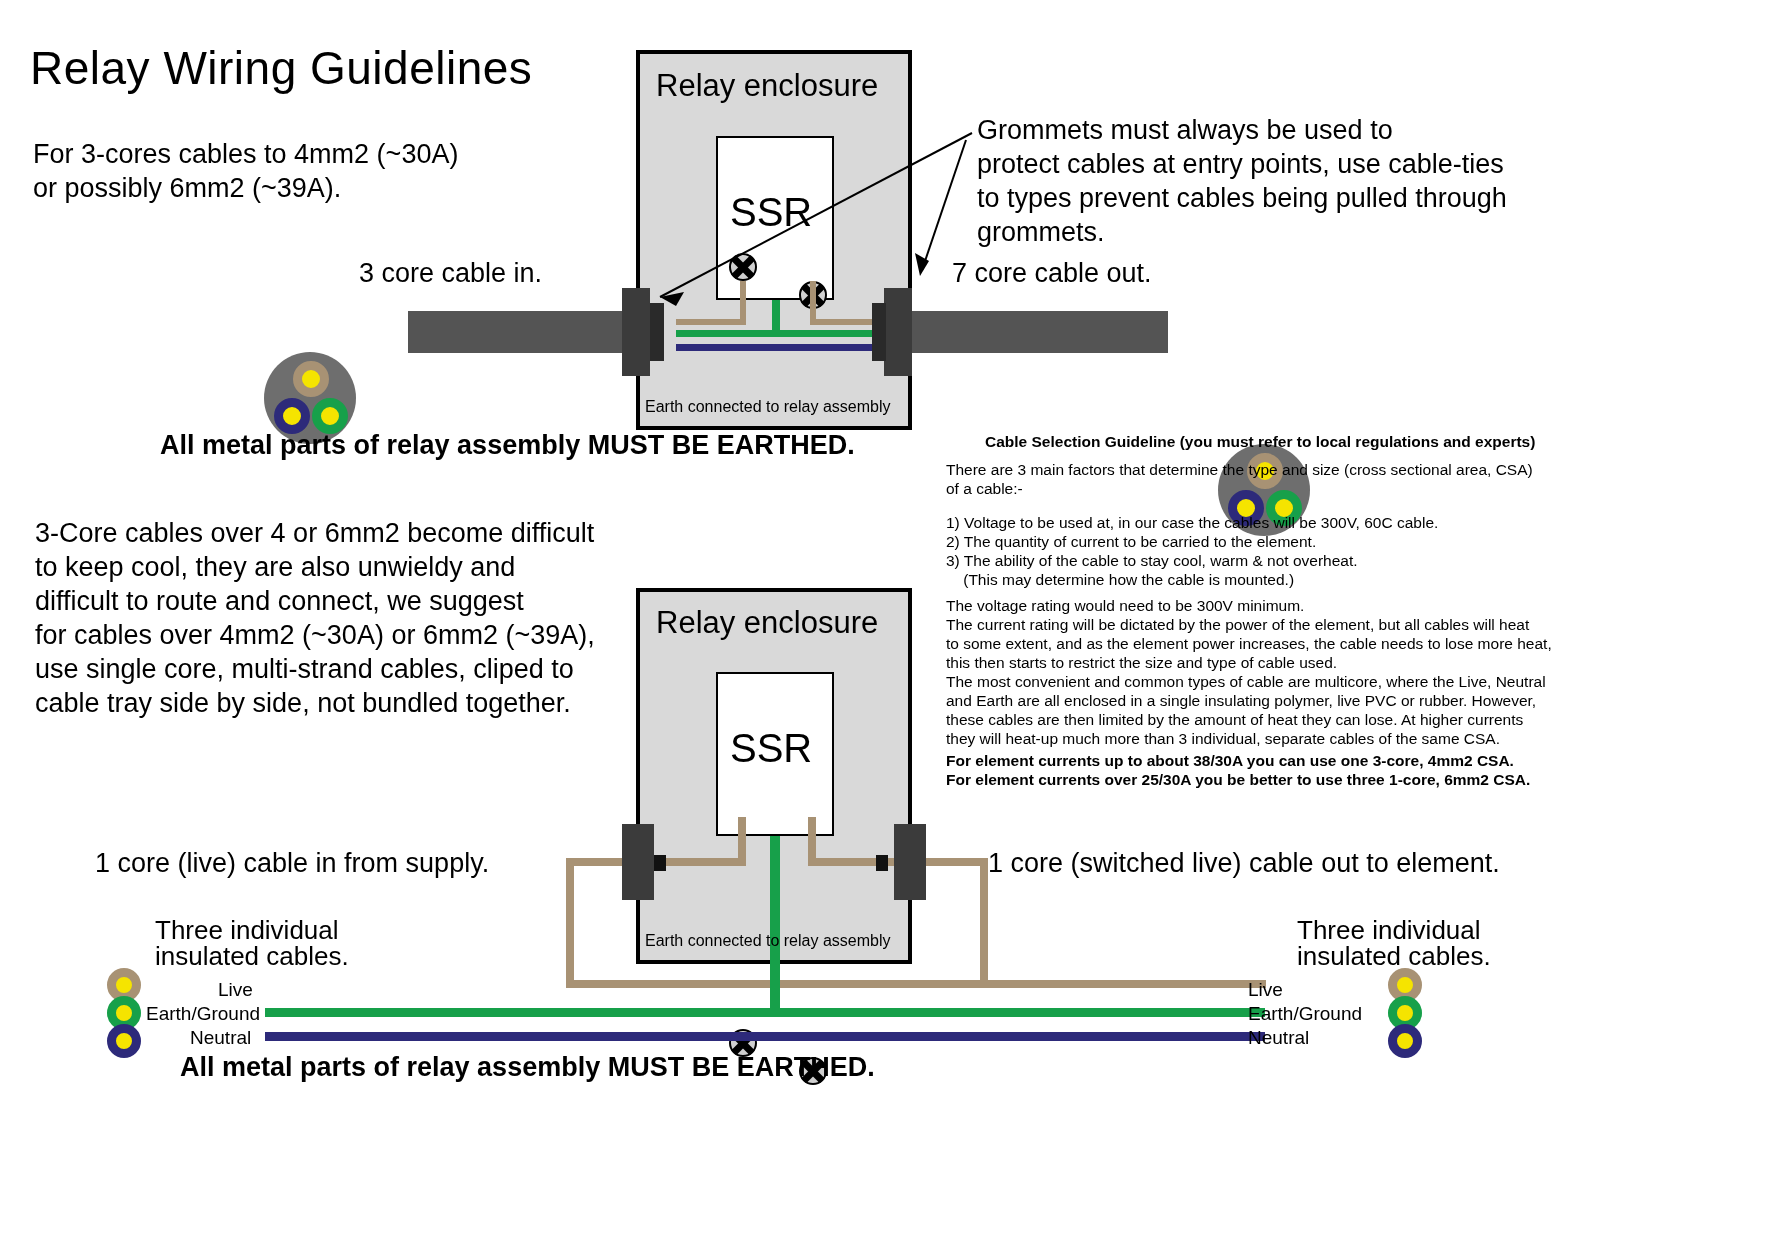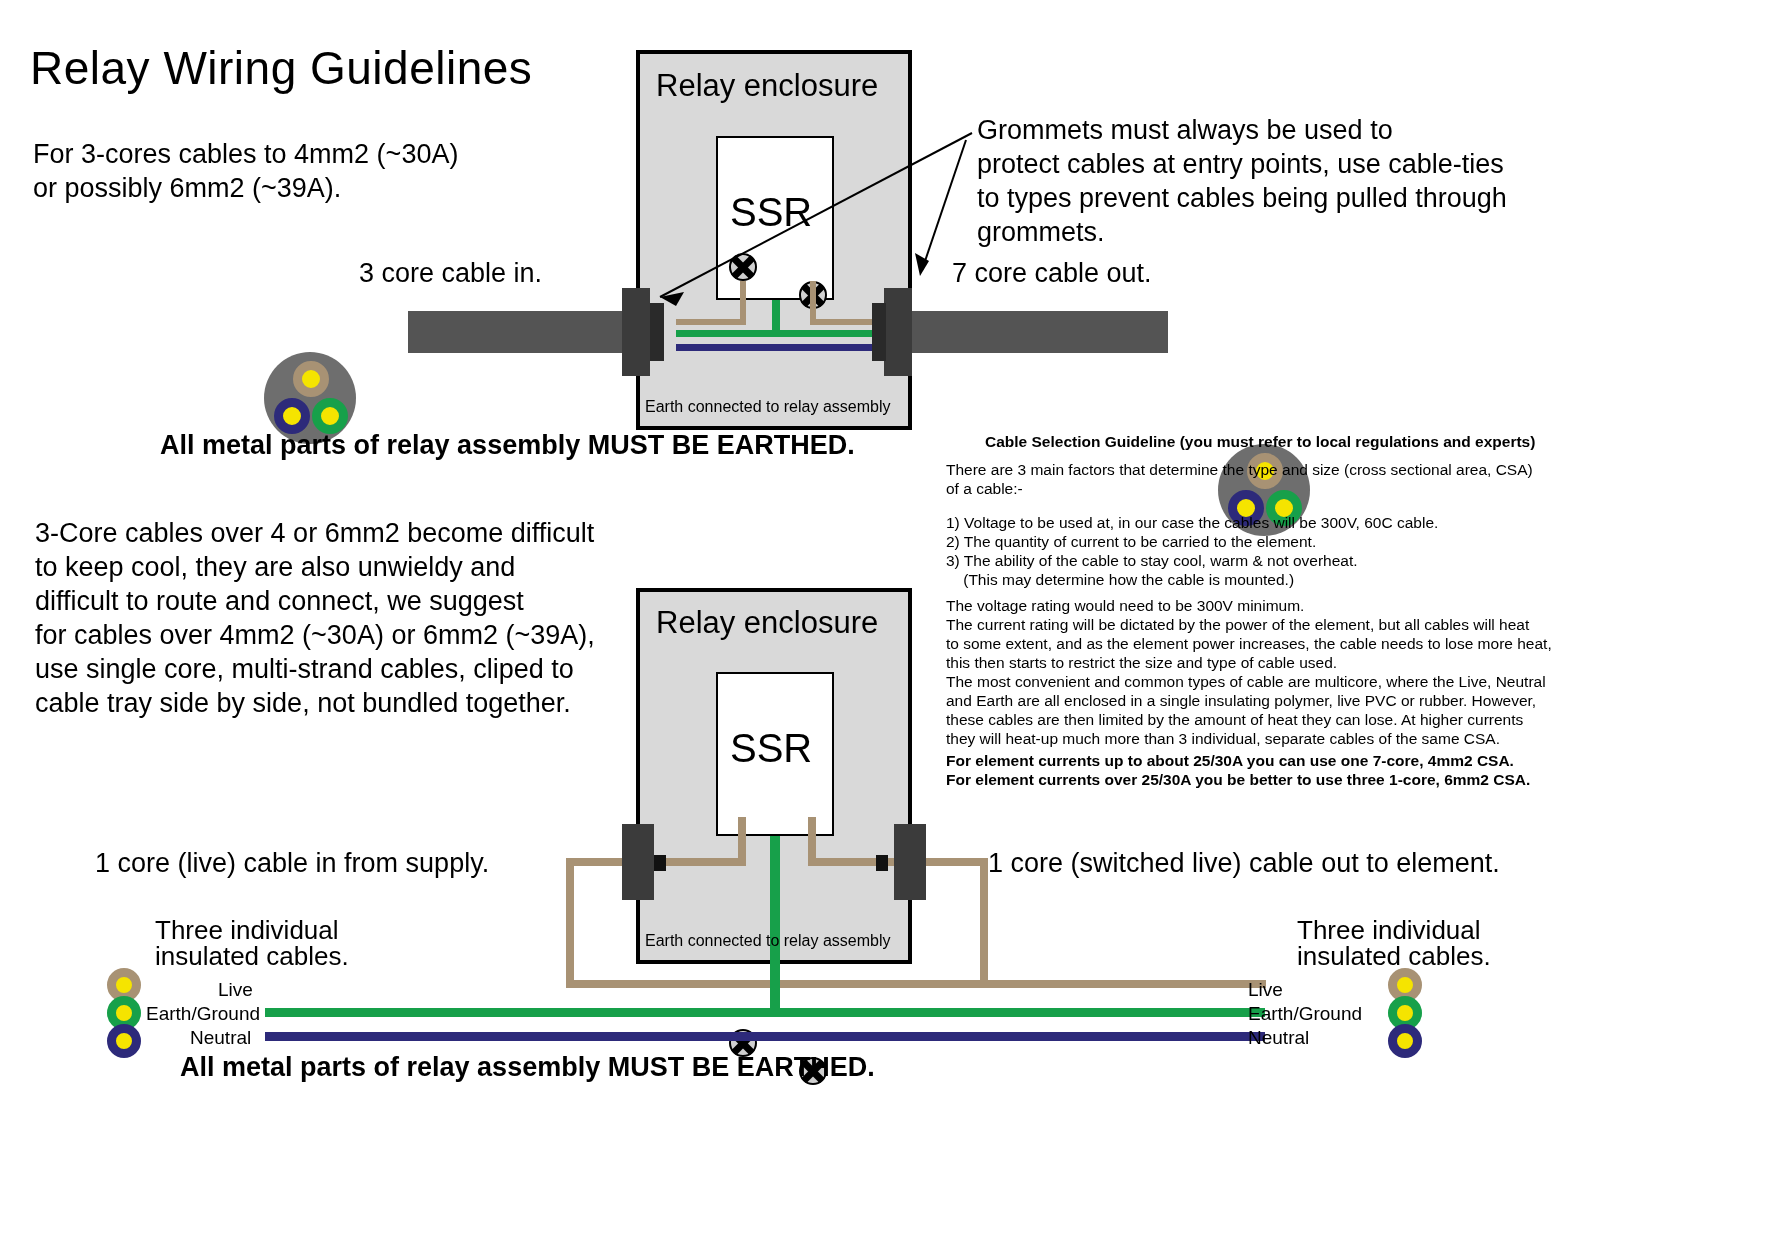--- a/index.html
+++ b/index.html
@@ -122,21 +122,21 @@
 3) The ability of the cable to stay cool, warm &amp; not overheat.
     (This may determine how the cable is mounted.)</div>
 <div class="abs small" style="left:946px;top:596px;">The voltage rating would need to be 300V minimum.
 The current rating will be dictated by the power of the element, but all cables will heat
 to some extent, and as the element power increases, the cable needs to lose more heat,
 this then starts to restrict the size and type of cable used.
 The most convenient and common types of cable are multicore, where the Live, Neutral
 and Earth are all enclosed in a single insulating polymer, live PVC or rubber. However,
 these cables are then limited by the amount of heat they can lose. At higher currents
 they will heat-up much more than 3 individual, separate cables of the same CSA.</div>
-<div class="abs smallbold" style="left:946px;top:751px;">For element currents up to about 25/30A you can use one 7-core, 4mm2 CSA.
+<div class="abs smallbold" style="left:946px;top:751px;">For element currents up to about 38/30A you can use one 3-core, 4mm2 CSA.
 For element currents over 25/30A you be better to use three 1-core, 6mm2 CSA.</div>
 
 <div class="abs enclosure" style="left:636px;top:588px;width:276px;height:376px;"></div>
 <div class="abs encl-title" style="left:656px;top:605px;">Relay enclosure</div>
 
 <div class="abs ssrbox" style="left:716px;top:672px;width:118px;height:164px;"></div>
 <div class="abs ssr-lbl" style="left:730px;top:726px;">SSR</div>
 <div class="abs screw" style="left:729px;top:789px;width:28px;height:28px;"></div>
 <div class="abs screw" style="left:799px;top:789px;width:28px;height:28px;"></div>
 

